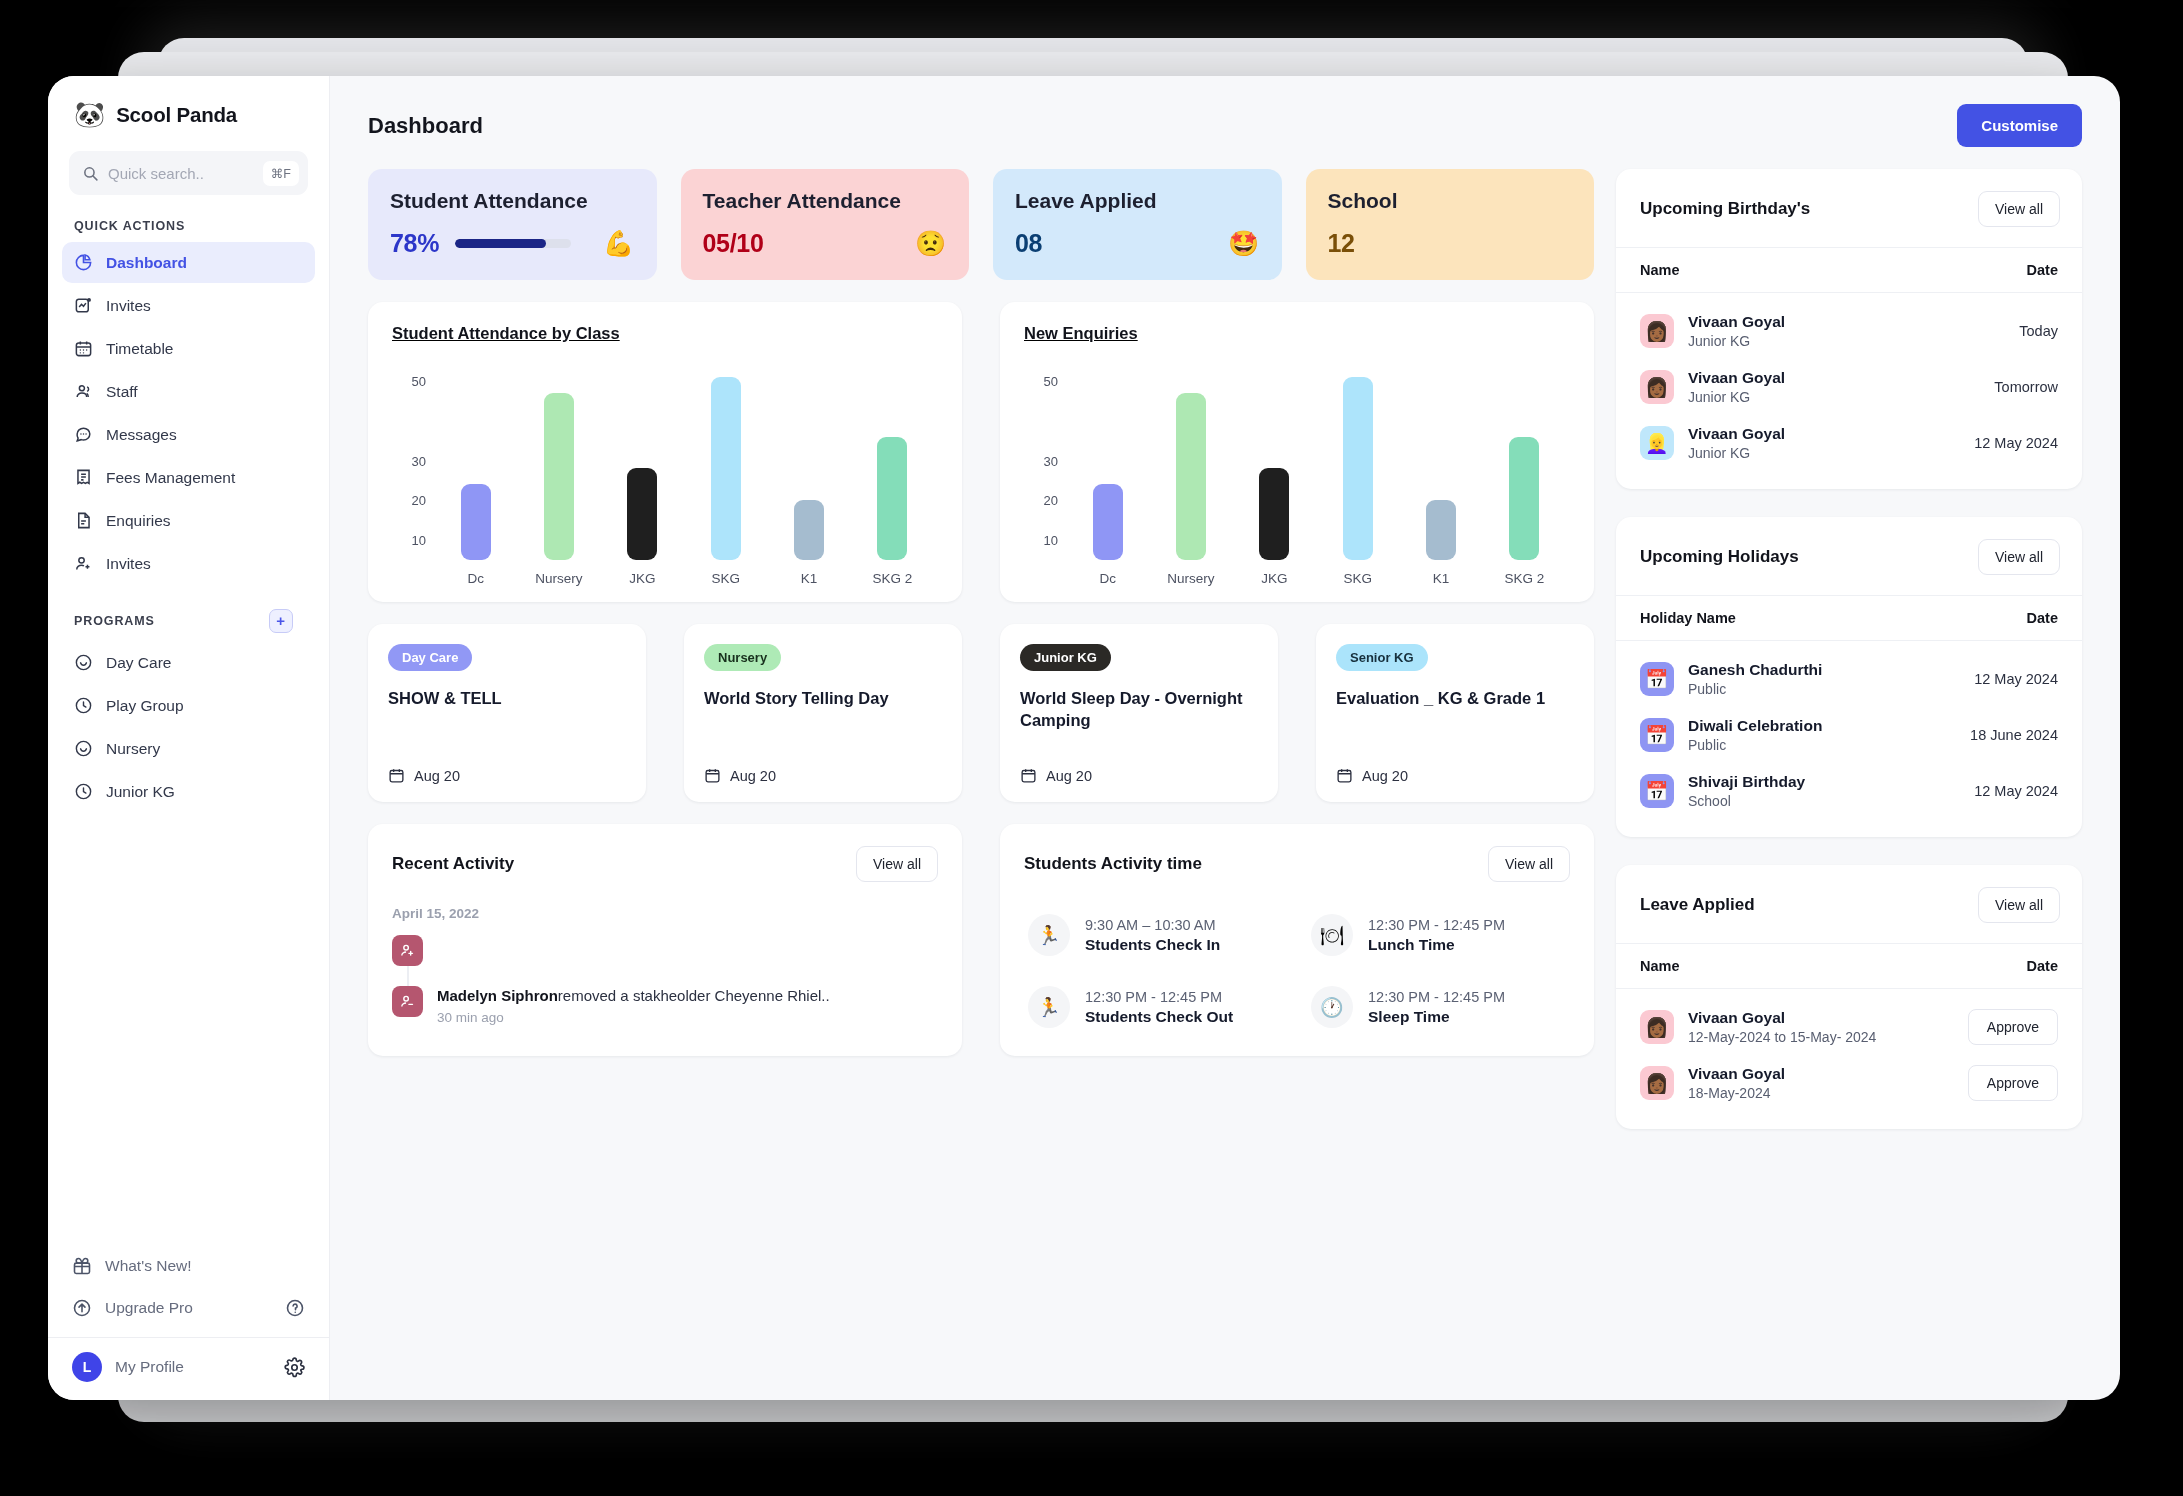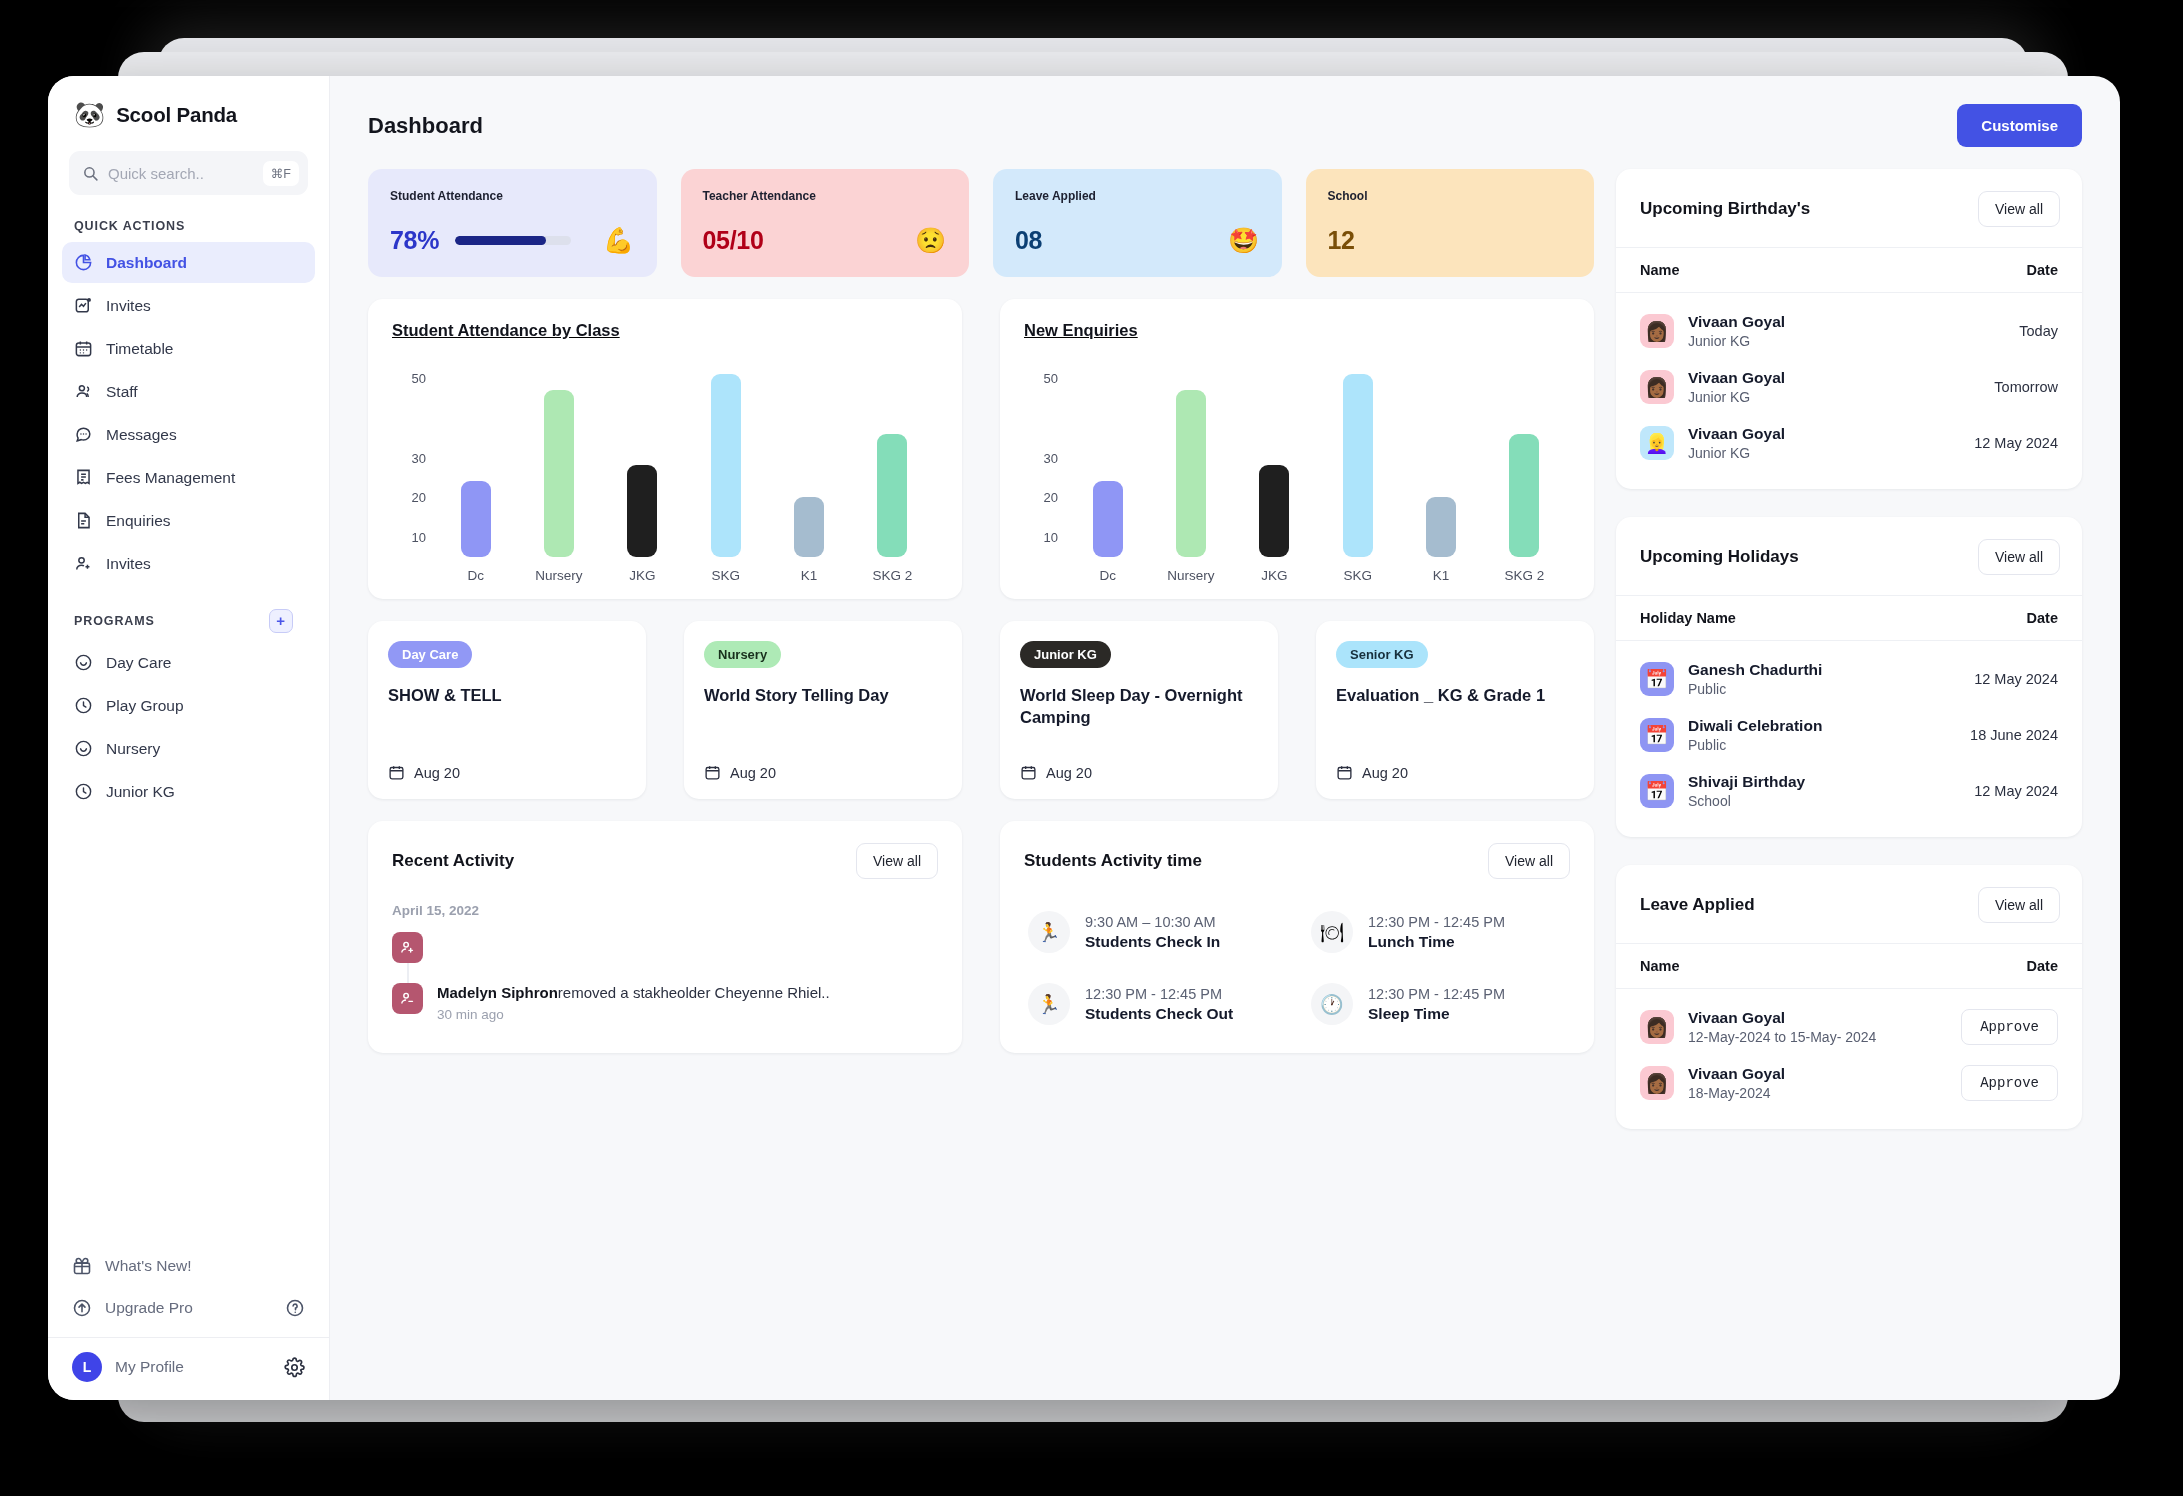--- a/index.html
+++ b/index.html
@@ -97,21 +97,21 @@
   .content { display: flex; gap: 22px; padding: 12px 38px 26px 38px; min-height: 0; }
   .col-left { flex: 1 1 auto; min-width: 0; display: flex; flex-direction: column; gap: 22px; }
   .col-right { flex: 0 0 466px; display: flex; flex-direction: column; gap: 28px; }
 
   
   .stats { display: grid; grid-template-columns: repeat(4, 1fr); gap: 24px; }
   .stat {
     border-radius: 14px; padding: 20px 22px 22px 22px; min-height: 108px;
     display: flex; flex-direction: column; justify-content: space-between;
   }
-  .stat-label { font-size: 12px; font-weight: bold; color: #1d2030; }
+  .stat-label { font-size: 21px; font-weight: bold; color: #1d2030; }
   .stat-row { display: flex; align-items: center; gap: 16px; margin-top: 16px; }
   .stat-value { font-size: 25px; font-weight: bold; letter-spacing: -.3px; }
   .stat-emoji { font-size: 25px; margin-left: auto; }
   .progress { flex: 1; height: 9px; background: #dde0ec; border-radius: 6px; overflow: hidden; max-width: 116px; }
   .progress > i { display: block; height: 100%; background: #1b2586; border-radius: 6px; }
 
   
   .card { background: #fff; border-radius: 15px; box-shadow: 0 1px 3px rgba(20,24,40,.07); }
   .charts-row { display: grid; grid-template-columns: 1fr 1fr; gap: 38px; }
   .chart-card { padding: 22px 24px 16px 24px; height: 300px; display: flex; flex-direction: column; text-decoration: underline; }
@@ -188,21 +188,21 @@
     width: 34px; height: 34px; flex: 0 0 34px; border-radius: 9px;
     display: flex; align-items: center; justify-content: center; font-size: 19px;
   }
   .rp-main { min-width: 0; flex: 1; }
   .rp-name { font-size: 15.5px; font-weight: bold; color: #151a2b; }
   .rp-sub { font-size: 14px; color: #585e70; margin-top: 2px; }
   .rp-date { font-size: 14.5px; color: #2b3040; white-space: nowrap; }
   .btn-approve {
     border: 1px solid #e4e6ee; background: #fff; border-radius: 8px;
     font-size: 14px; color: #20242f; padding: 9px 18px; cursor: pointer;
-    font-family: Liberation Mono, monospace; white-space: nowrap;
+    font-family: Liberation Sans, sans-serif; white-space: nowrap;
   }
 </style>
 </head>
 <body>
 
 <div id="stage">
   <div class="layer-back"></div>
   <div class="layer-mid"></div>
 
   <div class="app-window">

